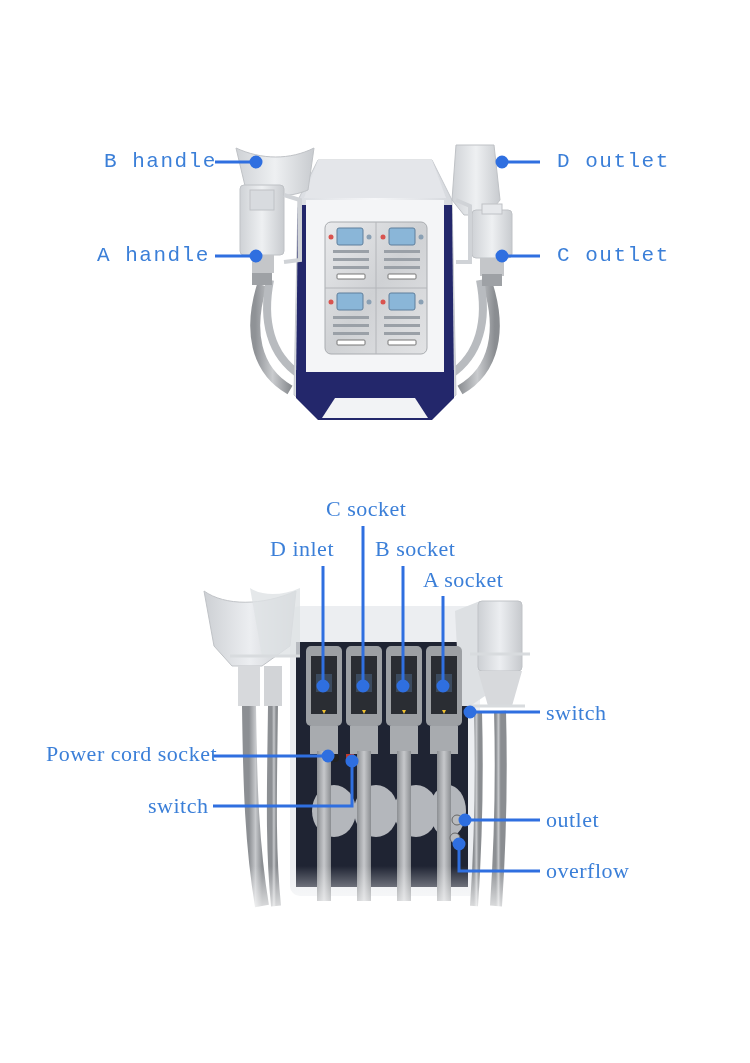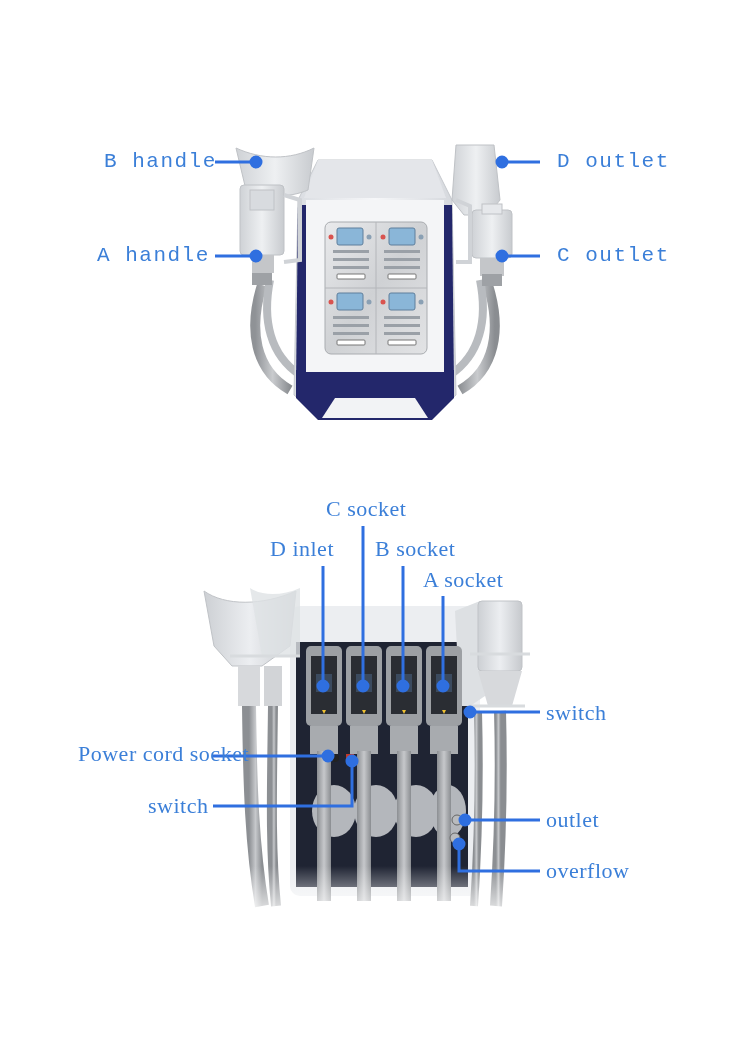--- a/index.html
+++ b/index.html
@@ -253,18 +253,18 @@
 
       <polyline points="459,838 459,865 540,865" fill="none"></polyline>
         <circle cx="459" cy="838" r="5"></circle>
     </g>
   </svg>
 
   <span class="label serif" style="left:326px;top:22px;">C socket</span>
   <span class="label serif" style="left:270px;top:62px;">D inlet</span>
   <span class="label serif" style="left:375px;top:62px;font-family:Liberation Serif, serif;">B socket</span>
   <span class="label serif" style="left:423px;top:93px;">A socket</span>
-  <span class="label serif" style="left:46px;top:267px;margin-left:32px;">Power cord socket</span>
+  <span class="label serif" style="left:46px;top:267px;">Power cord socket</span>
   <span class="label serif" style="left:148px;top:319px;">switch</span>
   <span class="label serif" style="left:546px;top:226px;">switch</span>
   <span class="label serif" style="left:546px;top:333px;">outlet</span>
   <span class="label serif" style="left:546px;top:384px;">overflow</span>
 </div>
 
 </body></html>

